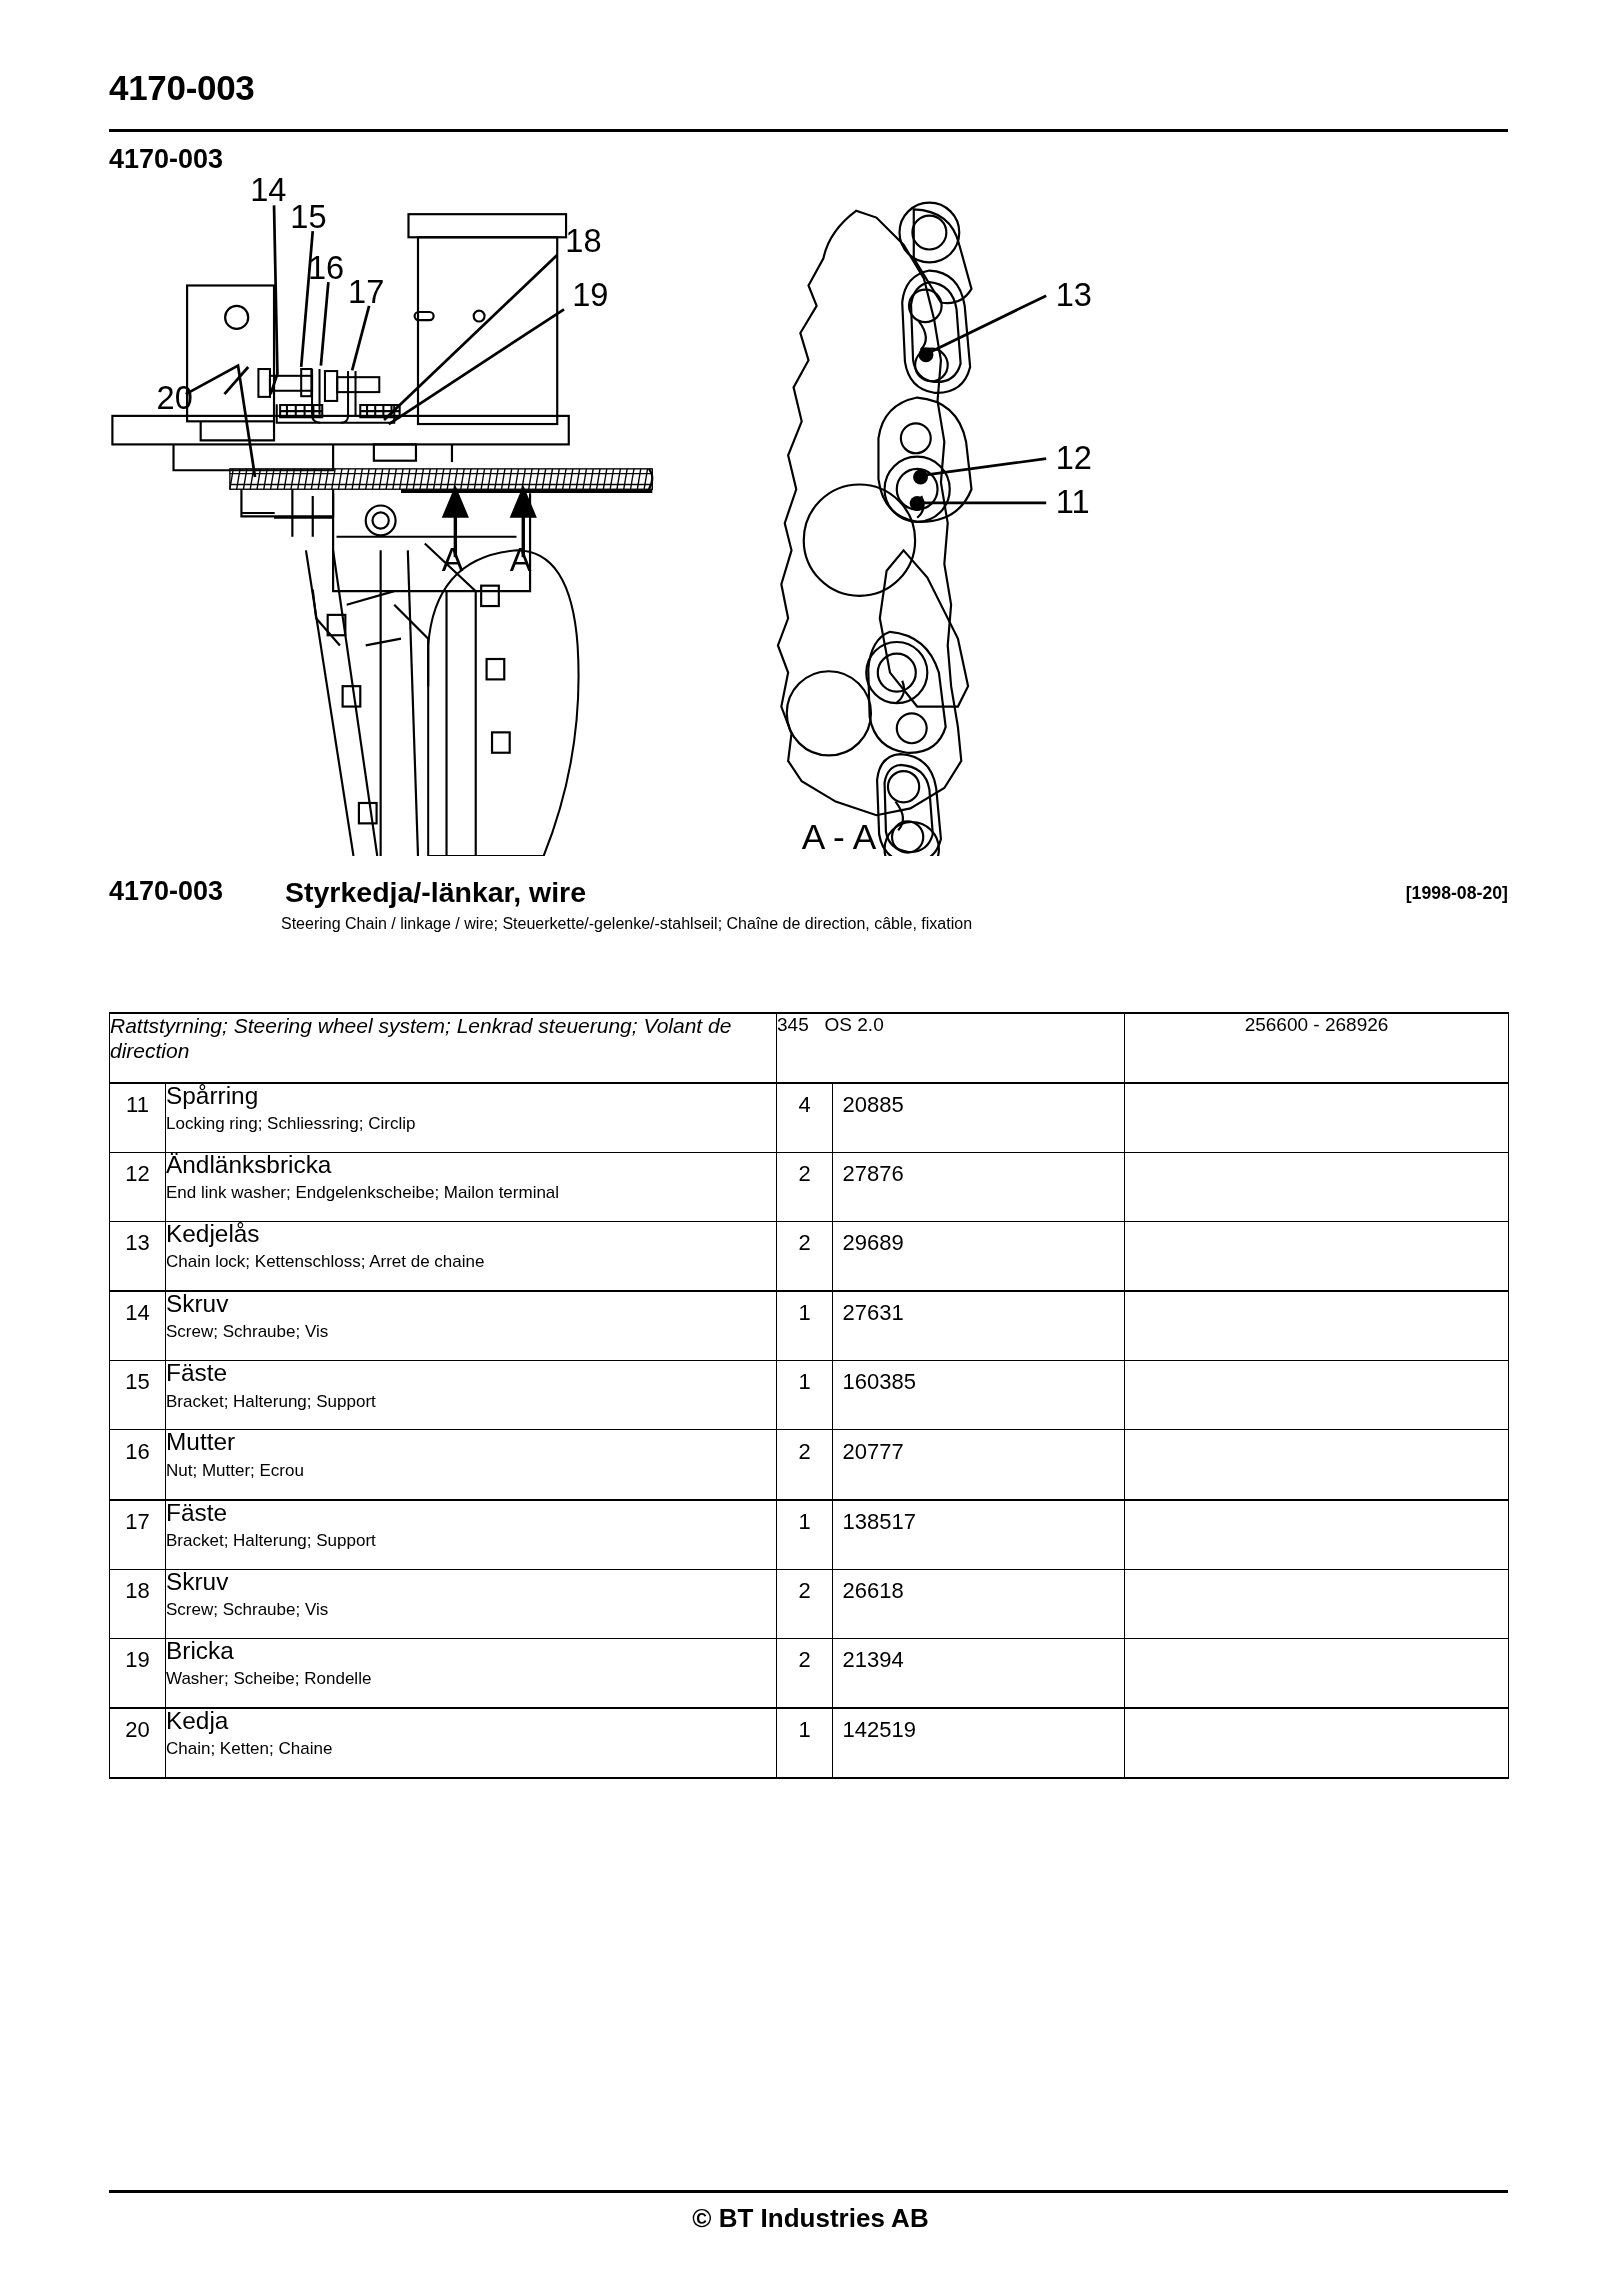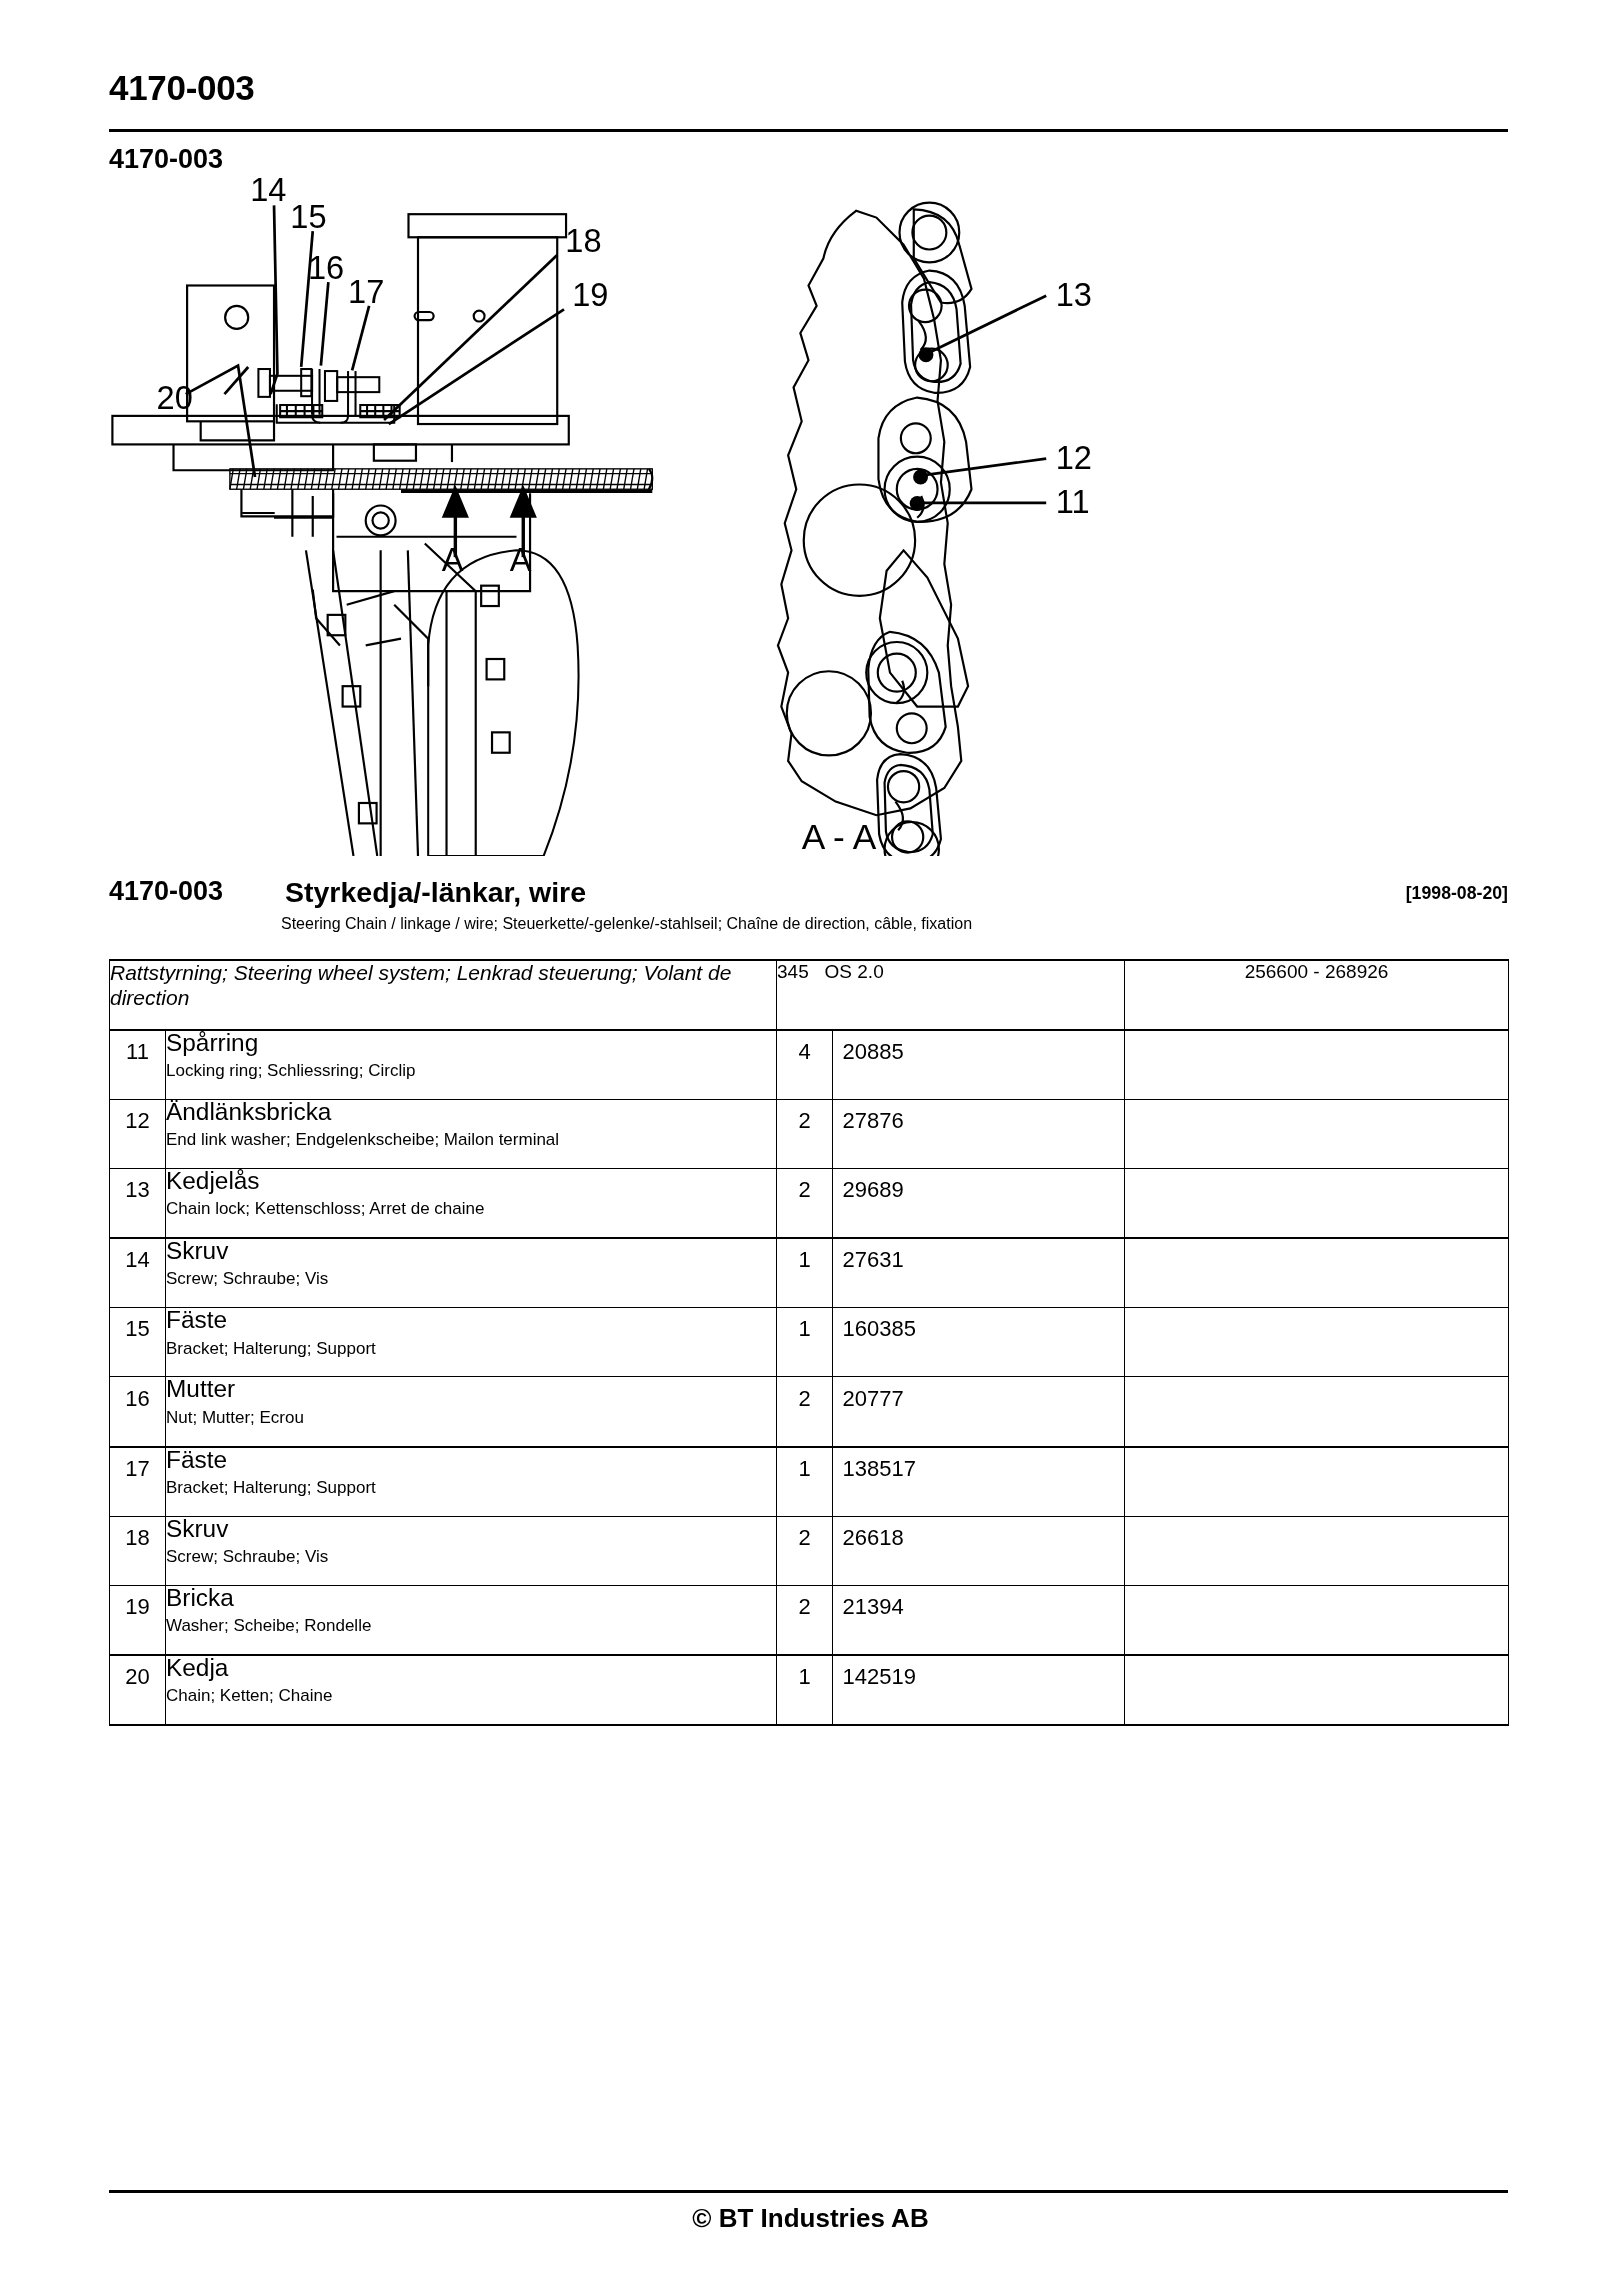--- a/index.html
+++ b/index.html
@@ -104,21 +104,21 @@
     position: absolute;
     left: 172px;
     top: 39px;
     font-size: 16px;
   }
 
   
   .tbl {
     position: absolute;
     left: 109px;
-    top: 959px;
+    top: 1012px;
     width: 1399px;
     border-collapse: collapse;
     table-layout: fixed;
     padding-left: 15px;
   }
   .tbl td, .tbl th {
     border: 1.4px solid #000;
     padding: 0;
     vertical-align: top;
   }

